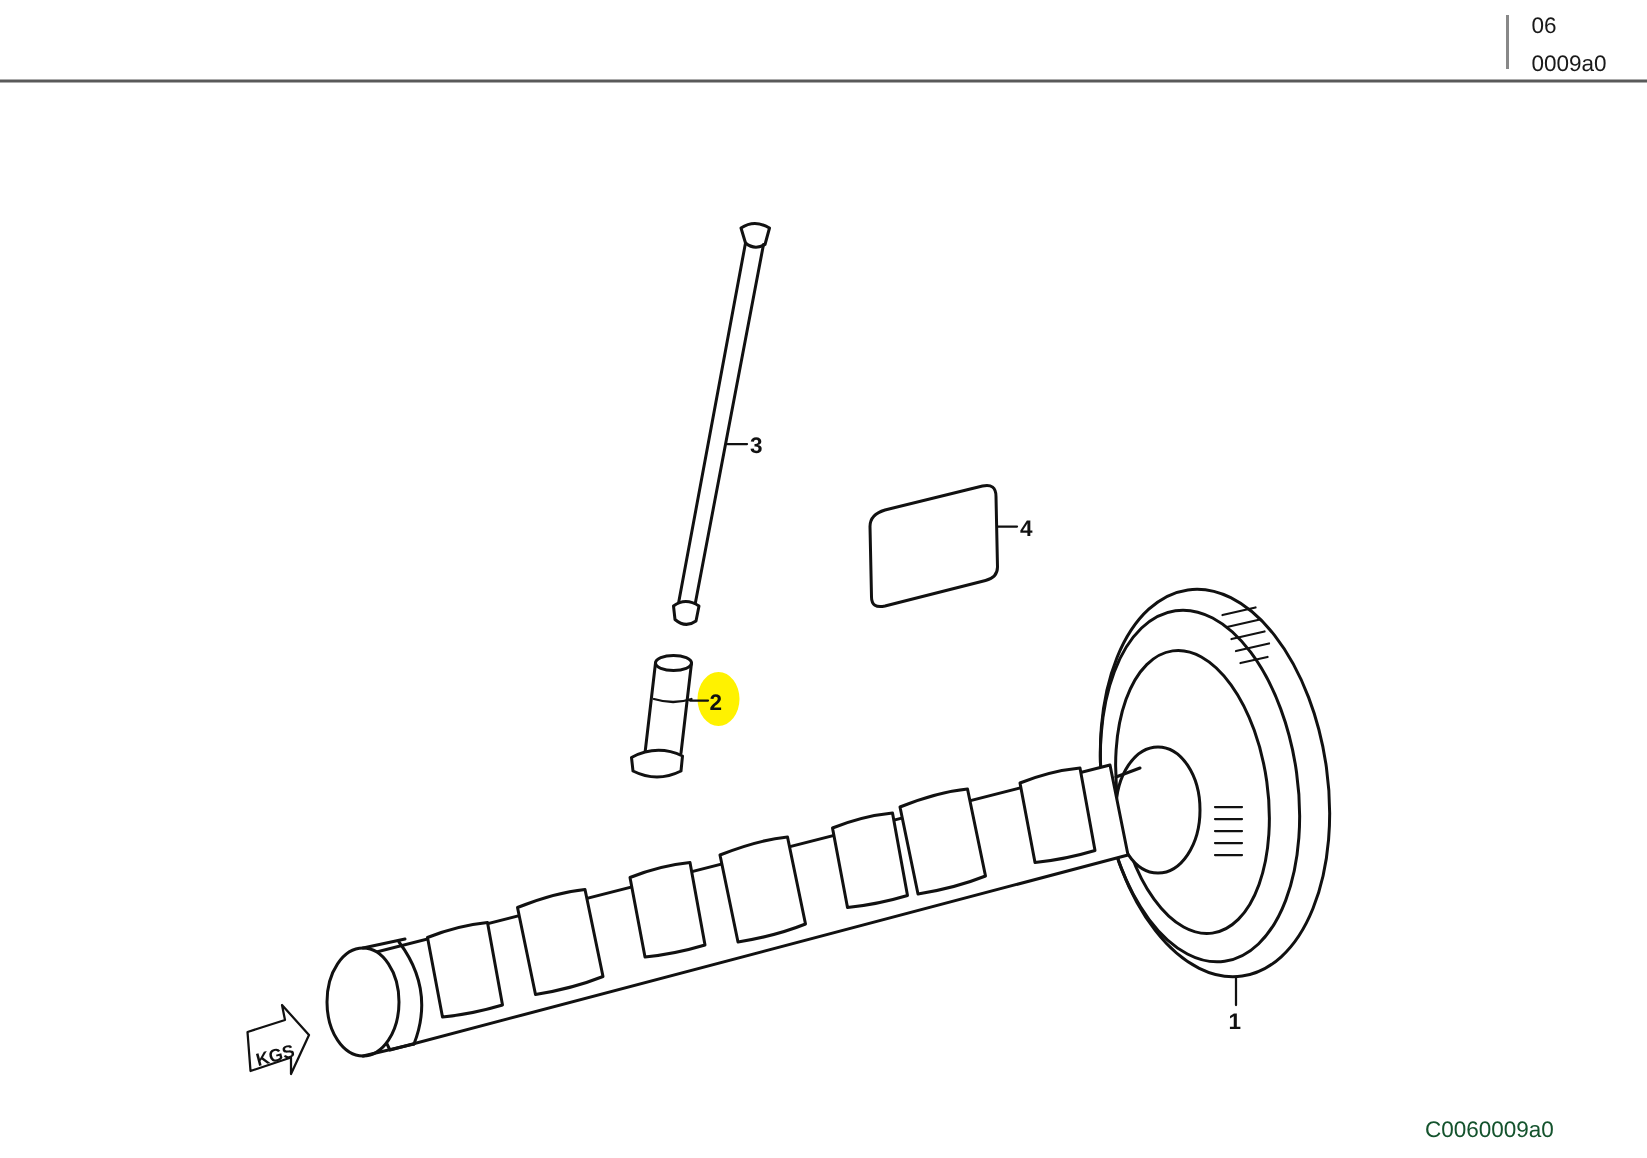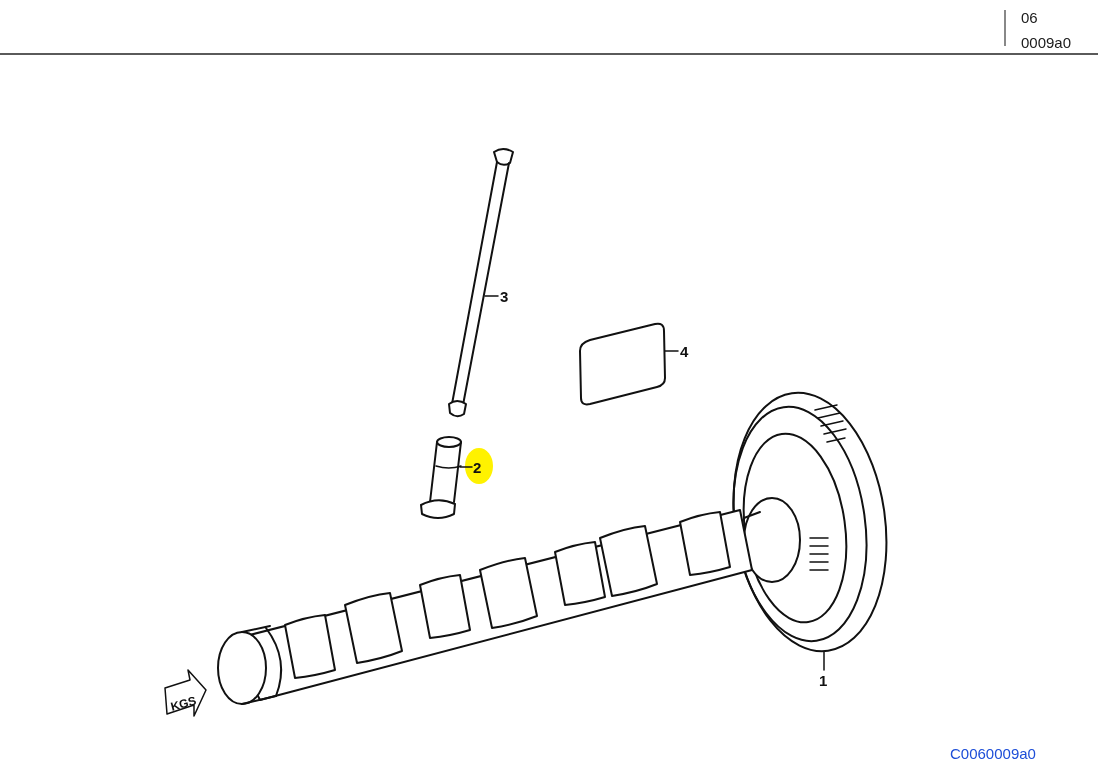--- a/index.html
+++ b/index.html
@@ -1,20 +1,20 @@
 <!DOCTYPE html>
 <html><head>
   <meta charset="utf-8">
   <style>
     html, body { margin: 0; padding: 0; background: #ffffff; }
     body { width: 1098px; height: 772px; position: relative; overflow: hidden; font-family: "Liberation Sans", sans-serif; }
     .header-rule { position: absolute; left: 0; top: 53px; width: 1098px; height: 2px; background: #5a5a5a; }
     .header-divider { position: absolute; left: 1004px; top: 10px; width: 2px; height: 36px; background: #888; }
     .header-code { position: absolute; left: 1021px; font-size: 15px; color: #1a1a1a; line-height: 18px; }
-    .footer-code { position: absolute; left: 950px; top: 745px; font-size: 15px; color: #1d4ed8; }
+    .footer-code { position: absolute; left: 950px; top: 745px; font-size: 15px; color: #14532d; }
     svg.diagram { position: absolute; left: 0; top: 0; }
     .callout { font-family: "Liberation Sans", sans-serif; font-weight: bold; font-size: 15px; fill: #111; }
   </style>
 </head>
 <body>
 
 <div class="header-divider"></div>
 <div class="header-code" style="top:9px">06</div>
 <div class="header-code" style="top:34px">0009a0</div>
 <div class="header-rule"></div>

